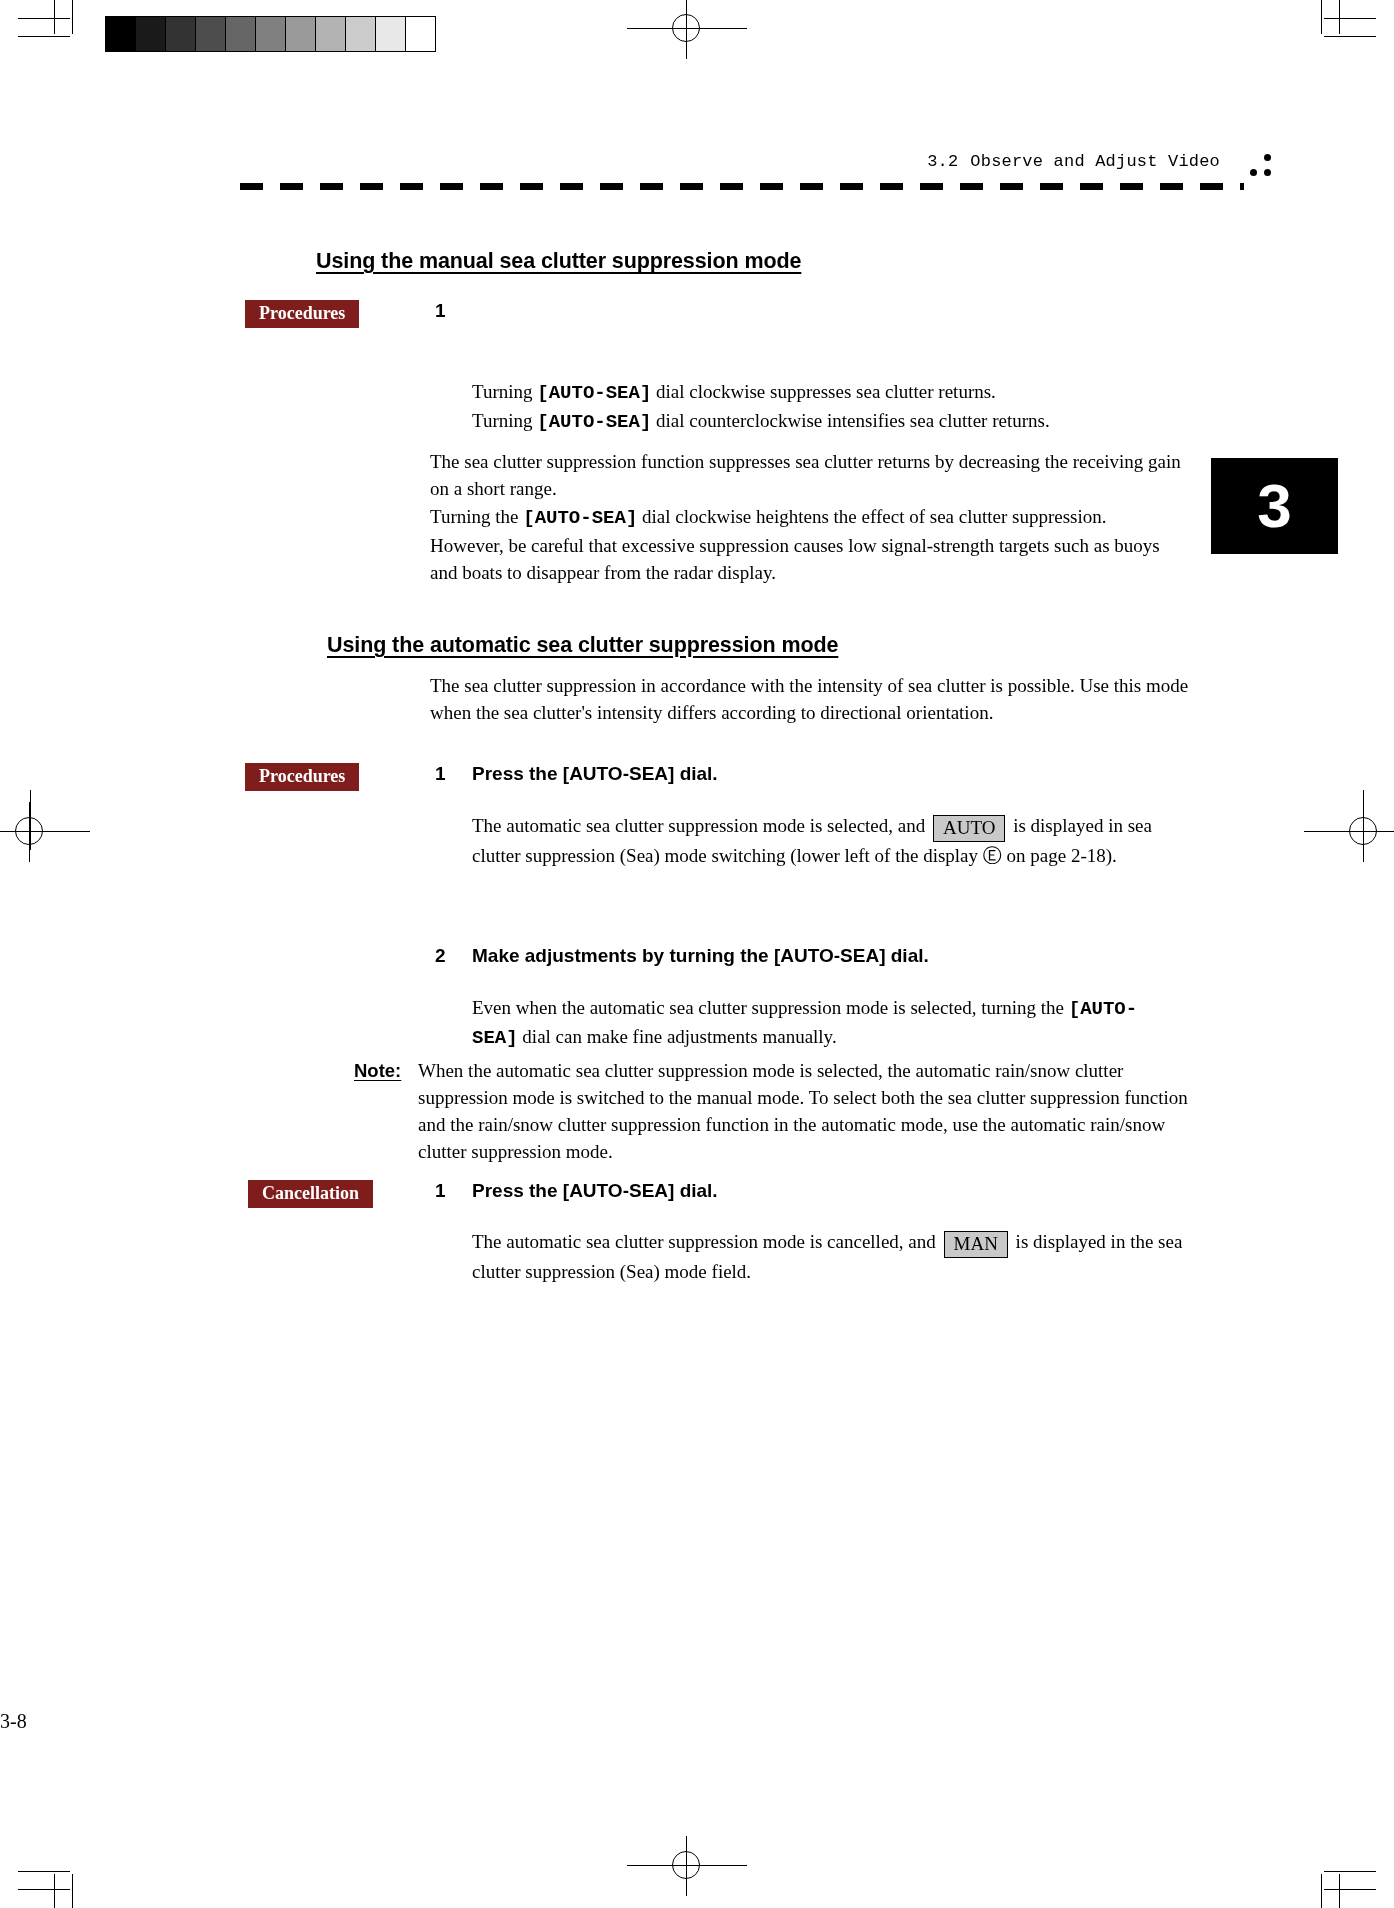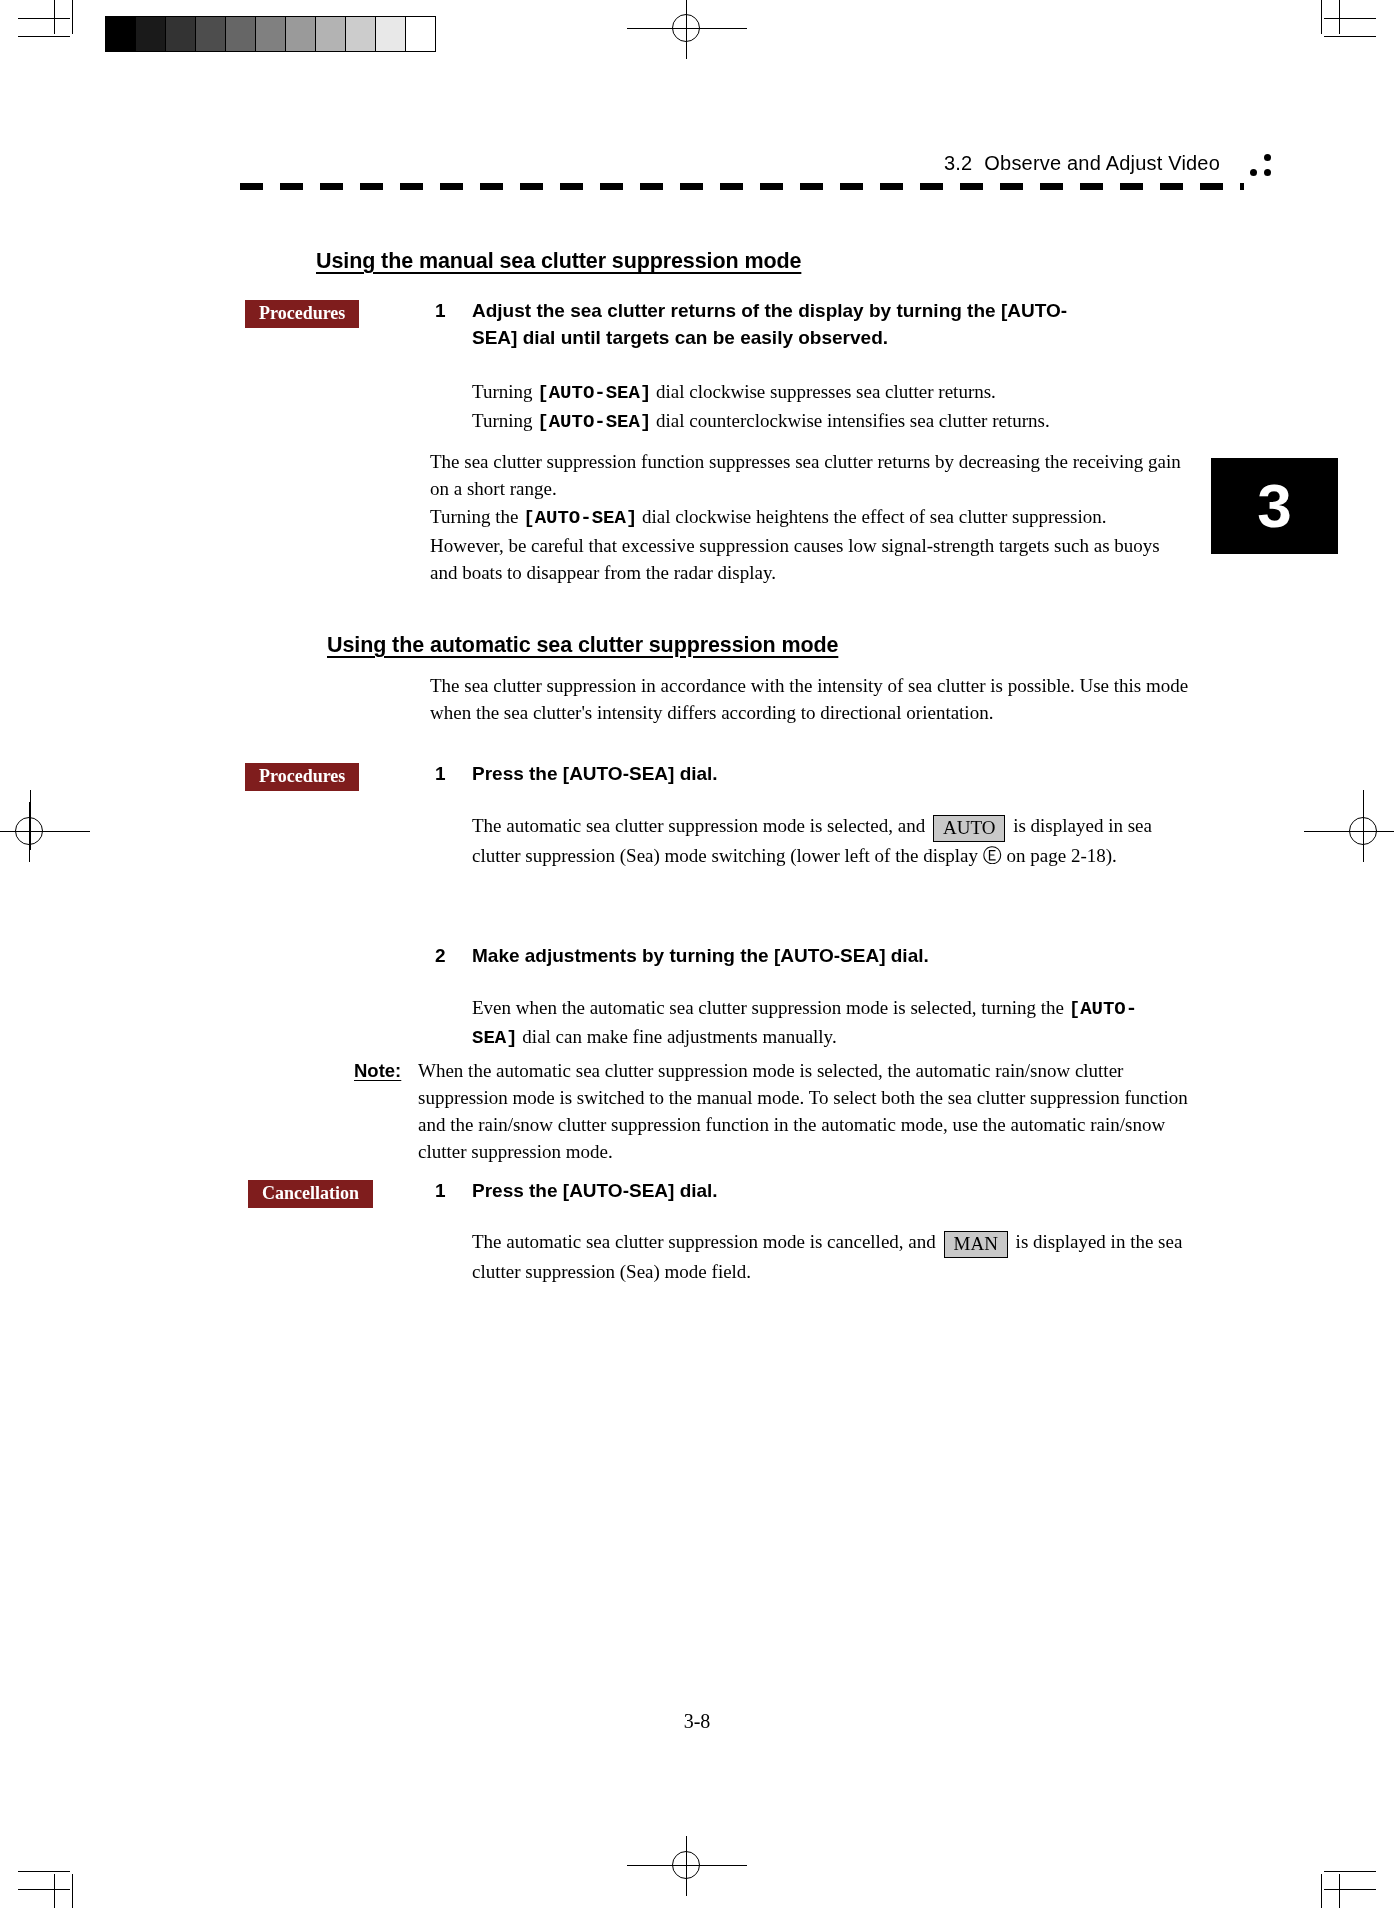--- a/index.html
+++ b/index.html
@@ -129,22 +129,22 @@
     position: absolute;
     left: 240px;
     right: 150px;
     top: 152px;
     height: 40px;
   }
   .run-head .head-text {
     position: absolute;
     right: 24px;
     top: 0;
-    font-family: Liberation Sans, sans-serif;
-    font-size: 20px;
+    font-family: Liberation Mono, monospace;
+    font-size: 17px;
     letter-spacing: 0.2px;
     white-space: nowrap;
   }
   .run-head .head-text .sep { display: inline-block; width: 12px; }
   .run-head .dash-rule {
     position: absolute;
     left: 0;
     right: 0;
     top: 31px;
     height: 7px;
@@ -264,21 +264,20 @@
     vertical-align: -2px;
     margin: 0 3px;
     text-align: right;
   }
 
   .page-num {
     position: absolute;
     left: 0;
     right: 0;
     top: 1710px;
-    text-align: center;
     font-family: "Liberation Serif", serif;
     font-size: 20px;
   }
 </style>
 </head>
 <body>
 
 <div class="crop-mark cm-tl">
   <span class="v-outer"></span>
     <span class="h-outer"></span>
@@ -356,21 +355,20 @@
   <div class="chapter-tab">3</div>
 
   <div class="content">
 
     <h2 class="sec-title" style="left:316px; top:225px;margin-top:24px;">Using the manual sea clutter suppression mode</h2>
 
     <div class="tag-box" style="left:245px; top:300px;">Procedures</div>
 
     <div class="step" style="left:472px; top:298px; width:640px;">
       <span class="num">1</span>
-      <span>Adjust the sea clutter returns of the display by turning the [AUTO-SEA] dial until targets can be easily observed.</span>
     </div>
 
     <div class="body-para" style="left:472px; top:378px; width:700px;">
       <div><span>Turning </span><b>[AUTO-SEA]</b><span> dial clockwise suppresses sea clutter returns.</span></div>
       <div><span>Turning </span><b>[AUTO-SEA]</b><span> dial counterclockwise intensifies sea clutter returns.</span></div>
     </div>
 
     <div class="body-para" style="left:430px; top:448px; width:760px;">
       <span>The sea clutter suppression function suppresses sea clutter returns by decreasing the receiving gain on a short range.</span><br>
       <span>Turning the </span><b>[AUTO-SEA]</b><span> dial clockwise heightens the effect of sea clutter suppression.</span><br>

